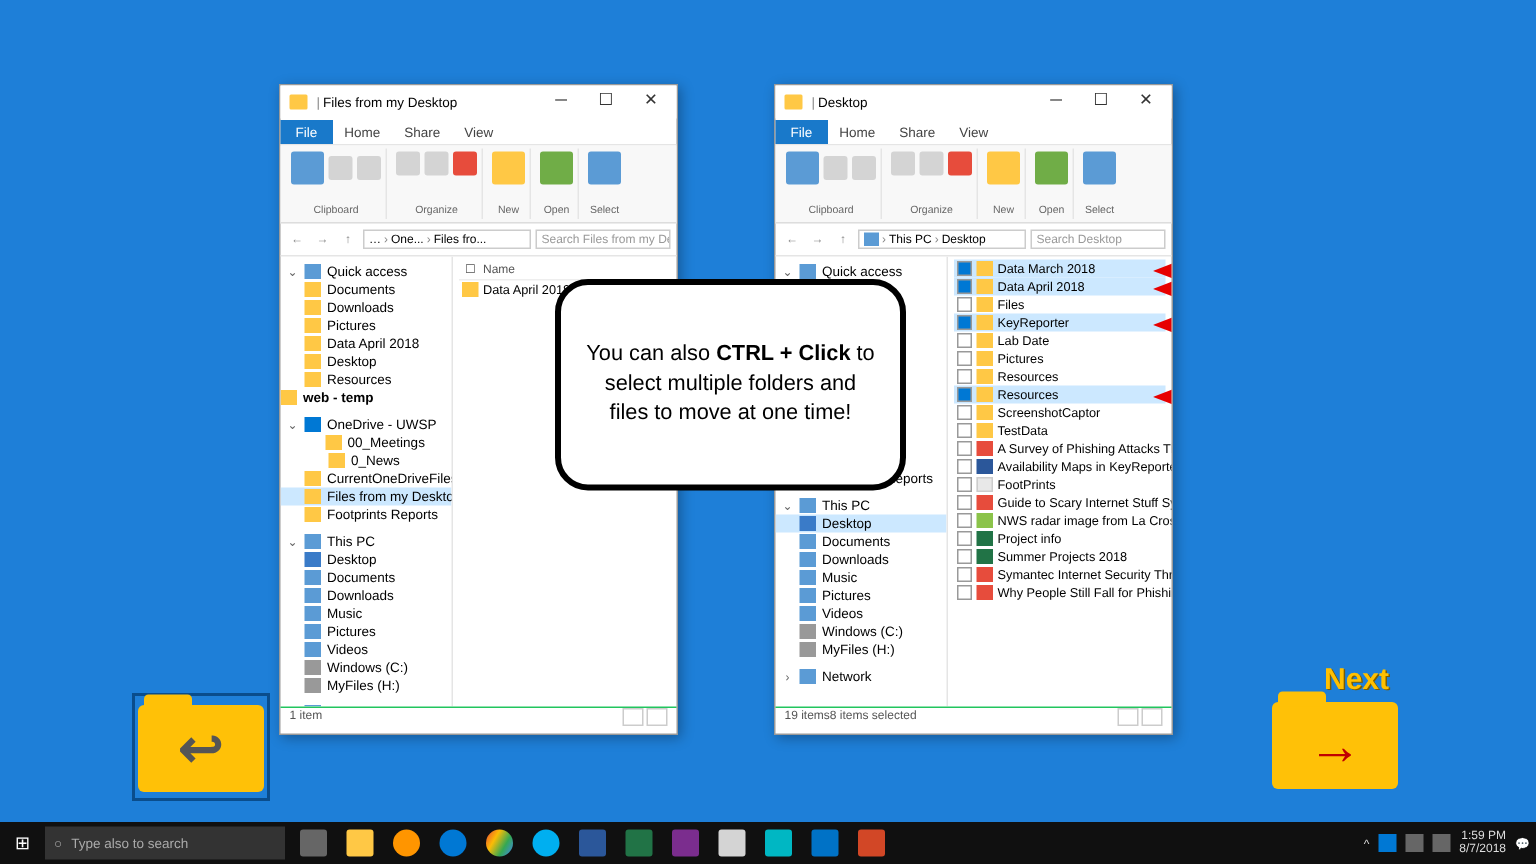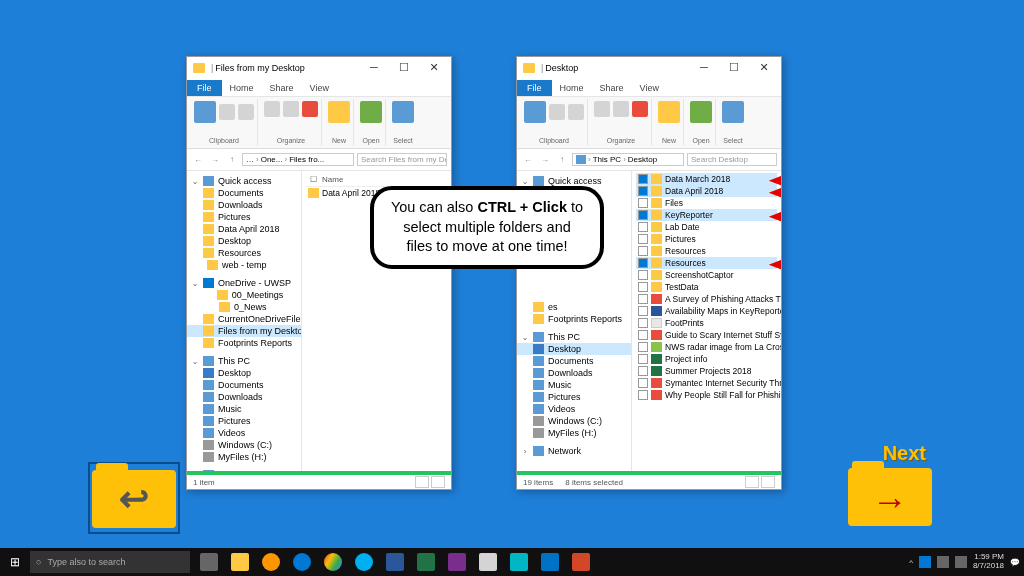--- a/index.html
+++ b/index.html
@@ -57,24 +57,24 @@
 .citem .chk{width:10px;height:10px;border:1px solid #999;flex:none}
 .citem .chk.on{background:#0078d4}
 .citem .fico{width:11px;height:10px;flex:none}
 .fico.folder{background:#ffc845}
 .fico.file{background:#e8e8e8;border:1px solid #ccc}
 .fico.pdf{background:#e74c3c}
 .fico.word{background:#2b579a}
 .fico.excel{background:#217346}
 .fico.img{background:#8bc34a}
 .arrow-point{position:absolute;right:-4px;color:#e70000;font-size:13px;font-weight:bold;transform:scaleX(1.3)}
-.statusbar{height:18px;border-top:4px solid #22c55e;display:flex;align-items:center;padding:0 6px;font-size:8px;color:#555;gap:12px}
+.statusbar{height:18px;border-top:1px solid #22c55e;display:flex;padding:0 6px;font-size:8px;color:#555;}
 .statusbar .view-icons{margin-left:auto;display:flex;gap:2px}
 .statusbar .vico{width:14px;height:12px;border:1px solid #ccc}
-.callout{position:absolute;left:370px;top:186px;width:234px;background:#fff;border:4px solid #000;border-radius:22px;padding:8px 16px;font-size:14.5px;text-align:center;color:#000;line-height:1.35}
+.callout{position:absolute;left:370px;top:186px;width:234px;background:#fff;border:4px solid #000;border-radius:22px;padding:37px 16px;font-size:14.5px;text-align:center;color:#000;line-height:1.35}
 .nav-folder{position:absolute;width:92px;height:72px}
 .nav-folder.prev{left:88px;top:462px;border:2px solid #0a4d8c}
 .nav-folder.next{right:88px;top:462px}
 .next-label{position:absolute;right:98px;top:442px;font-size:20px;font-weight:bold;color:#ffc000;text-shadow:1px 1px 0 #7a5c00}
 .folder-shape{width:84px;height:58px;background:#ffc107;border-radius:4px;position:relative;margin:6px auto 0}
 .folder-shape::before{content:'';position:absolute;top:-7px;left:4px;width:32px;height:10px;background:#ffc107;border-radius:3px 3px 0 0}
 .folder-arrow{position:absolute;top:50%;left:50%;transform:translate(-50%,-50%);font-size:36px;font-weight:bold}
 .taskbar{position:absolute;bottom:0;left:0;right:0;height:28px;background:#101010;display:flex;align-items:center;color:#fff;font-size:9px}
 .start{width:30px;text-align:center;font-size:12px}
 .search{display:flex;align-items:center;background:#333;height:22px;padding:0 6px;gap:6px;width:160px;color:#aaa}
@@ -179,21 +179,21 @@
             <span>Data April 2018</span>
           </div>
           <div class="nav-item" style="padding-left: 16px;">
             <span class="ico folder"></span>
             <span>Desktop</span>
           </div>
           <div class="nav-item" style="padding-left: 16px;">
             <span class="ico folder"></span>
             <span>Resources</span>
           </div>
-          <div class="nav-item" style="padding-left: 20px;">
+          <div class="nav-item" style="padding-left: 0; font-weight: bold;">
             <span class="ico folder"></span>
             <span>web - temp</span>
           </div>
         </div>
       <div style="height:6px"></div>
       <div class="nav-item">
           <span class="chev">⌄</span>
           <span class="ico cloud"></span>
           <span>OneDrive - UWSP</span>
         </div>

